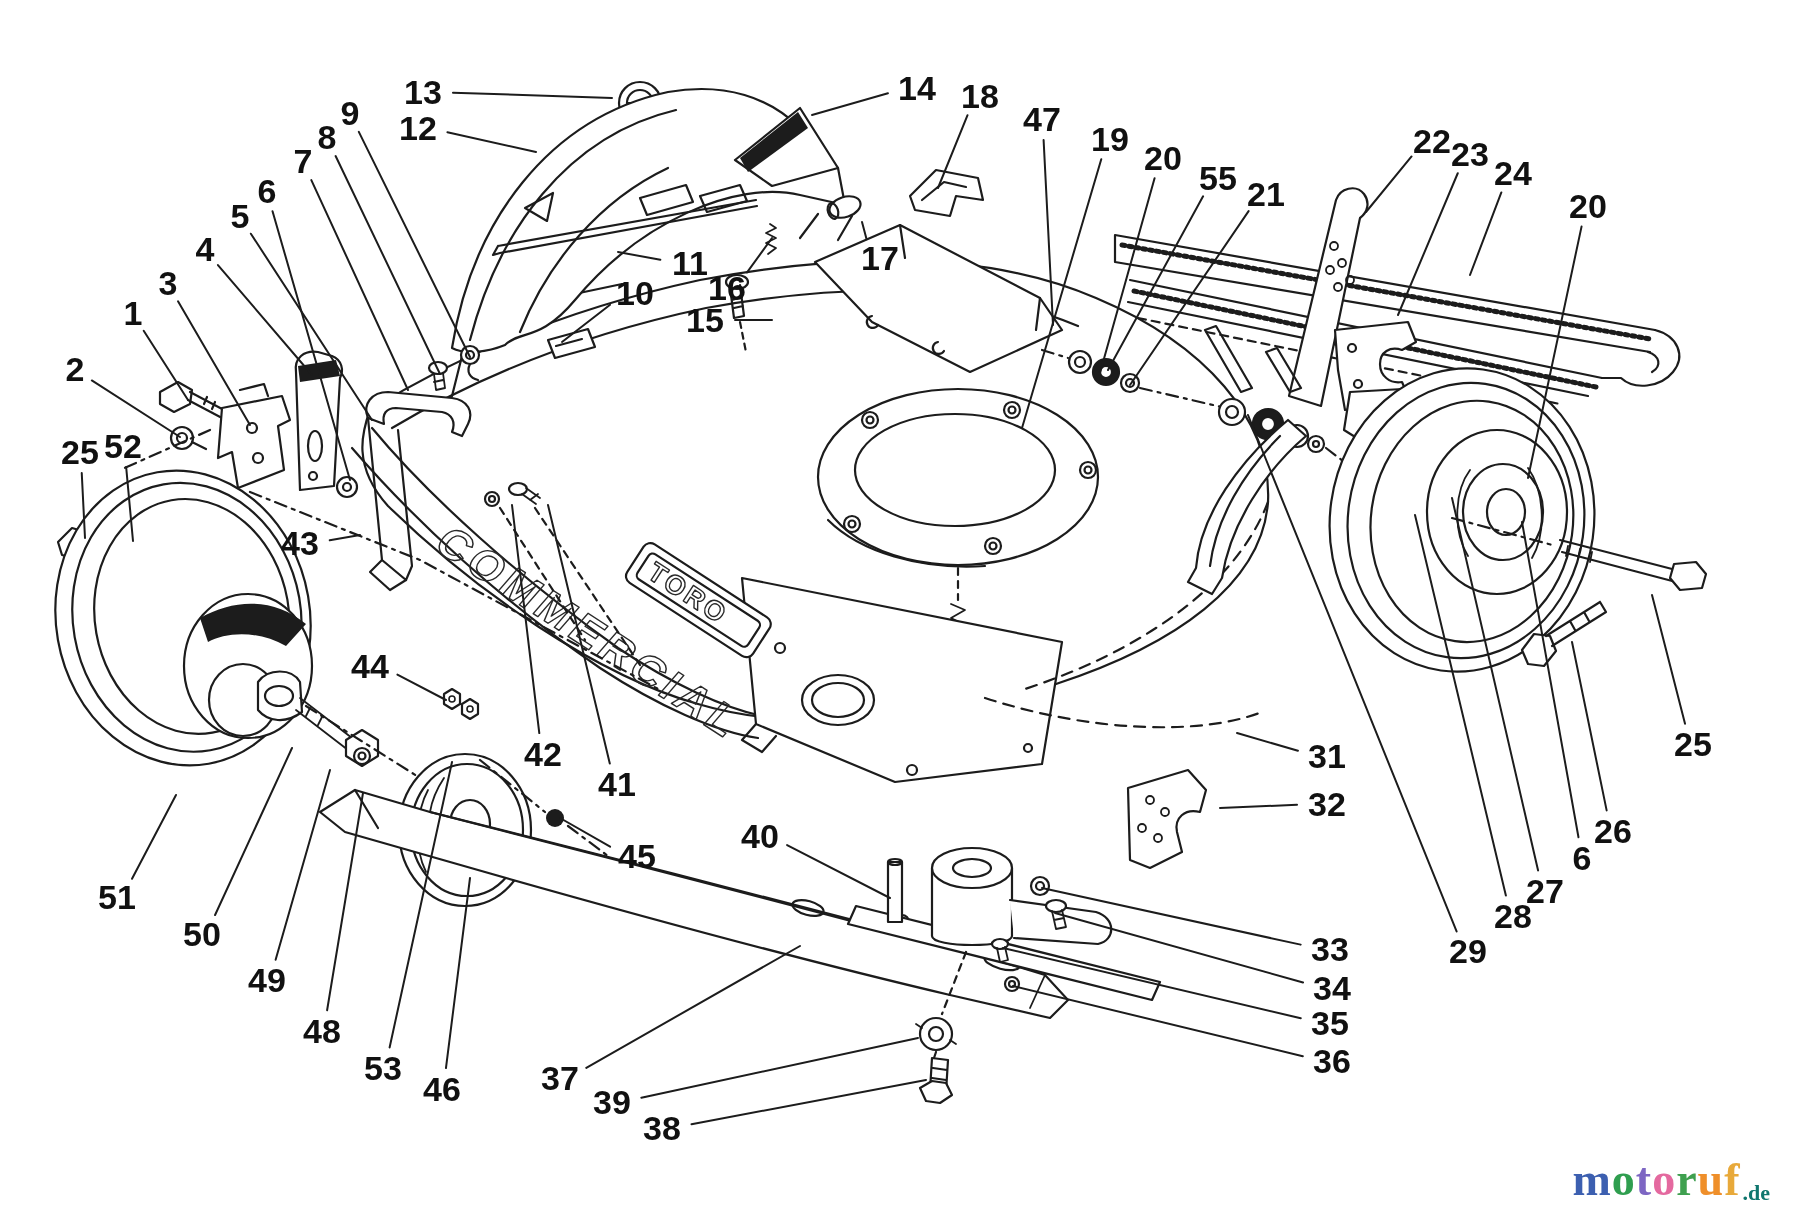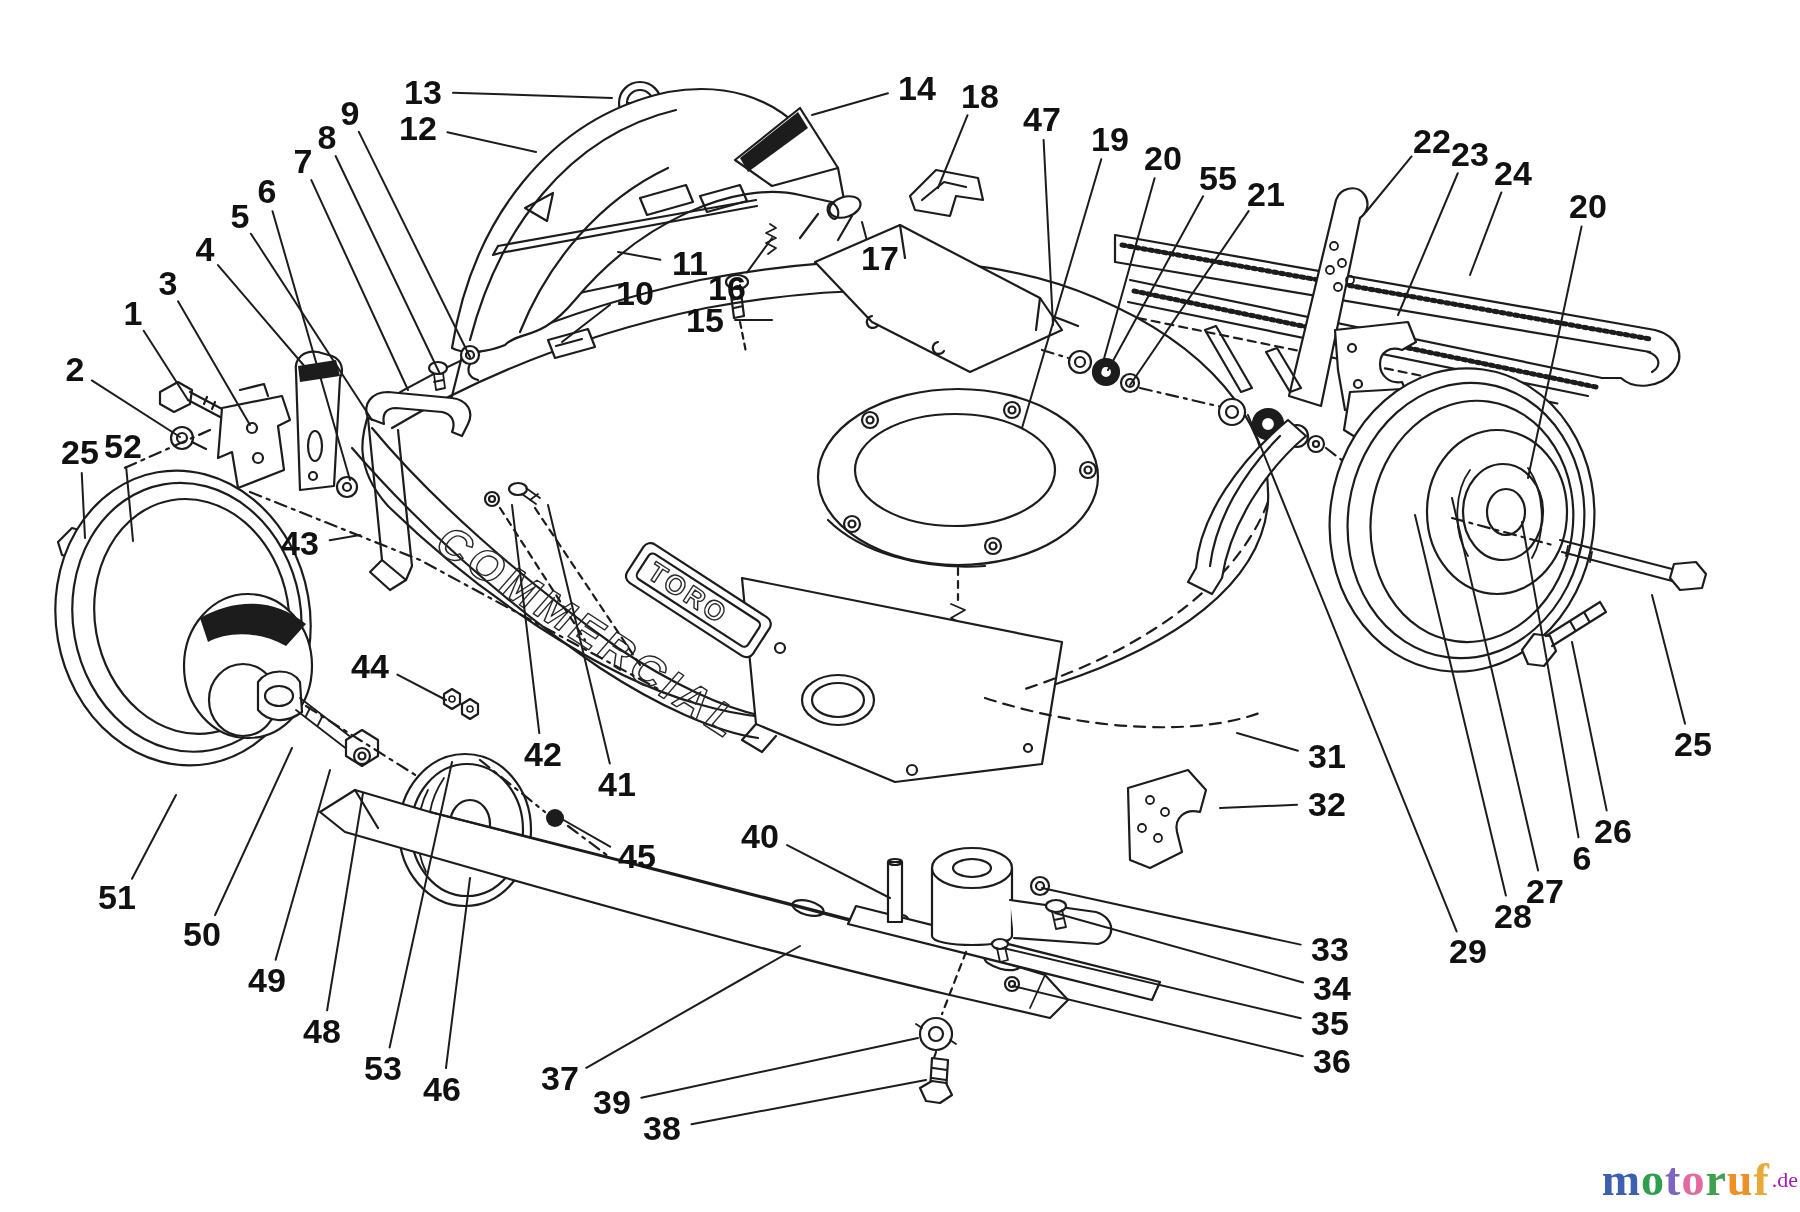--- a/index.html
+++ b/index.html
@@ -1,20 +1,20 @@
 <!DOCTYPE html>
 <html><head>
 <meta charset="utf-8">
 <style>
   html,body{margin:0;padding:0;background:#fff;}
   #stage{position:relative;width:1800px;height:1212px;background:#fff;overflow:hidden;
          font-family:"Liberation Sans",sans-serif;}
   #art{position:absolute;left:0;top:0;}
   .callout-text{font-family:"Liberation Sans",sans-serif;font-weight:bold;fill:#111;}
-  #watermark{position:absolute;right:2px;bottom:6px;display:flex;align-items:center;
+  #watermark{position:absolute;right:30px;bottom:6px;display:flex;align-items:flex-end;
              font-family:"Liberation Serif",serif;font-weight:bold;cursor:pointer;}
   #watermark .wm-letter{font-size:46px;letter-spacing:1px;}
   #watermark .wm-suffix{font-size:22px;margin-left:2px;font-weight:normal;}
 </style>
 </head>
 <body>
 
 <div id="stage">
 <svg id="art" width="1800" height="1212" viewBox="0 0 1800 1212" fill="none" stroke="#1c1c1c" stroke-width="2.2" stroke-linejoin="round" stroke-linecap="round">
 
@@ -434,15 +434,15 @@
         <text x="705" y="320" class="callout-text" font-size="34" text-anchor="middle" dominant-baseline="central" stroke="none">15</text>
         <line x1="747.0689419486735" y1="272.33135939710974" x2="772" y2="238" stroke="#1c1c1c" stroke-width="2"></line>
         <text x="727" y="288" class="callout-text" font-size="34" text-anchor="middle" dominant-baseline="central" stroke="none">16</text>
         <line x1="866.5835921350013" y1="239.14547481372176" x2="862" y2="222" stroke="#1c1c1c" stroke-width="2"></line>
         <text x="880" y="258" class="callout-text" font-size="34" text-anchor="middle" dominant-baseline="central" stroke="none">17</text>
       </g>
 </svg>
 
 <div id="watermark">
   <span id="wm-word"><span class="wm-letter" style="color: rgb(60, 95, 176);">m</span><span class="wm-letter" style="color: rgb(47, 158, 79);">o</span><span class="wm-letter" style="color: rgb(125, 102, 195);">t</span><span class="wm-letter" style="color: rgb(228, 105, 159);">o</span><span class="wm-letter" style="color: rgb(63, 160, 79);">r</span><span class="wm-letter" style="color: rgb(239, 143, 42);">u</span><span class="wm-letter" style="color: rgb(232, 169, 58);">f</span></span>
-  <span class="wm-suffix" style="color: #a21caf;">.de</span>
+  <span class="wm-suffix" style="color: #0f766e; font-weight: bold;">.de</span>
 </div>
 </div>
 
 </body></html>

